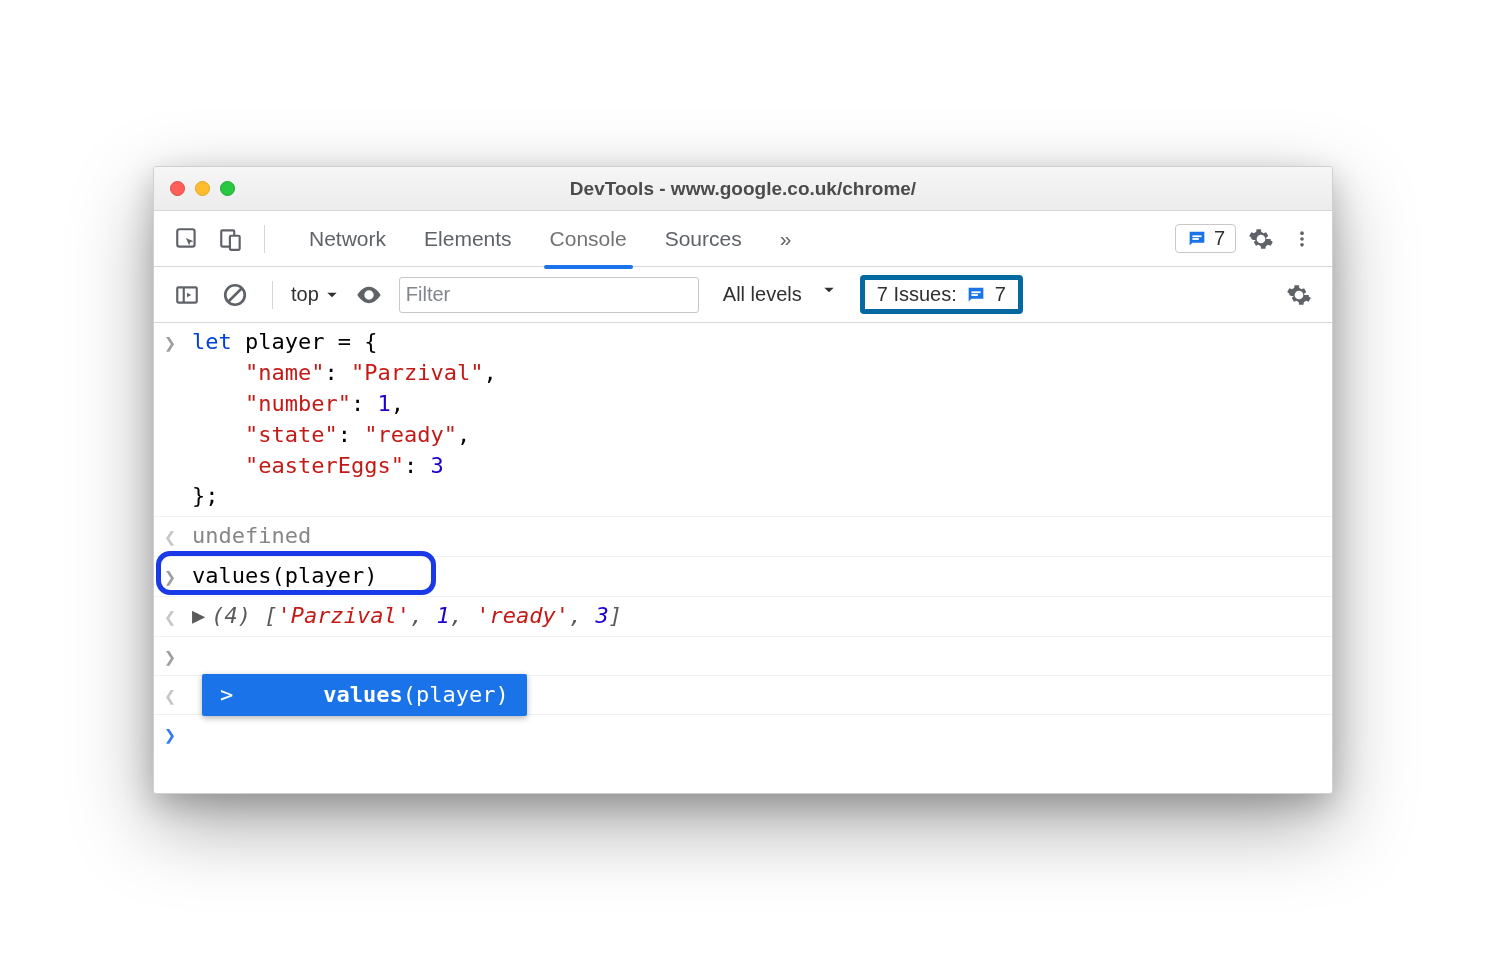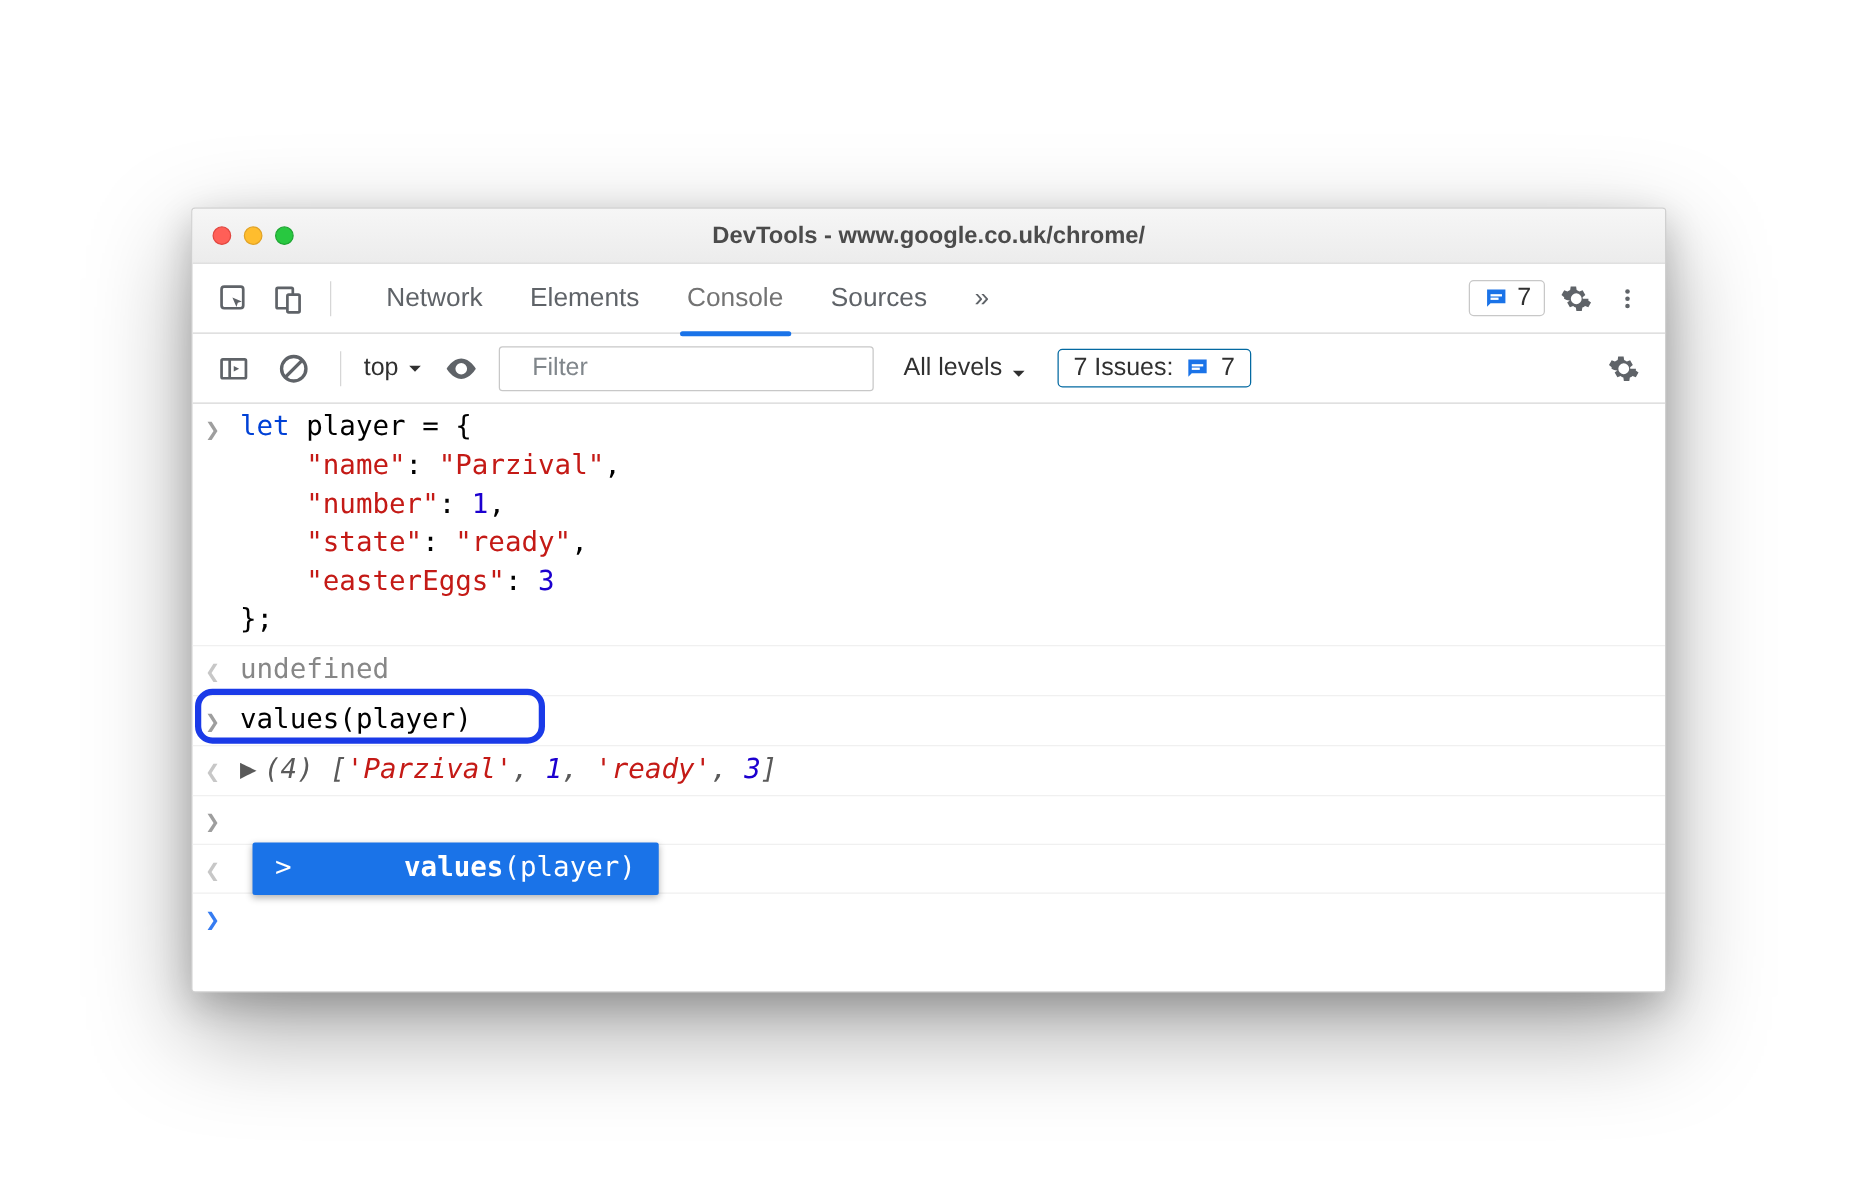--- a/index.html
+++ b/index.html
@@ -58,23 +58,23 @@
     height: 56px;
     display:flex;
     align-items:center;
     padding: 0 14px;
     gap:10px;
     border-bottom: 1px solid #d6d6d6;
     font-size:20px;
     color:#5f6368;
   }
   .ctx { display:flex; align-items:center; gap:6px; cursor:pointer; color:#303030;}
-  .filter { flex:0 0 300px; height:36px; border:1px solid #c8c8c8; border-radius:3px; padding:0 26px; font-size:20px; color:#5f6368; background:#fff; display:flex; align-items:center;}
-  .levels { display:flex; align-items:flex-end; gap:6px; cursor:pointer; color:#303030;}
-  .issues { display:flex; align-items:center; gap:8px; border:1px solid #0369a1; border-radius:4px; padding:3px 12px; cursor:pointer; color:#303030;}
+  .filter { flex:0 0 300px; height:36px; border:1px solid #c8c8c8; border-radius:3px; padding:0 6px; font-size:20px; color:#5f6368; background:#fff; display:flex; align-items:center;}
+  .levels { display:flex; align-items:flex-start; gap:20px; cursor:pointer; color:#303030;}
+  .issues { display:flex; align-items:center; gap:8px; border:5px solid #0369a1; border-radius:4px; padding:3px 12px; cursor:pointer; color:#303030;}
   .issues svg{color:#1a73e8;}
   .console-body { font-family: Menlo, Consolas, monospace; font-size:22px; line-height:1.4; padding-bottom:40px;}
   .row { display:flex; border-bottom:1px solid #f0f0f0; padding: 4px 14px 4px 10px; align-items:flex-start;}
   .row .gutter { flex:0 0 28px; color:#9e9e9e; font-size:20px; padding-top:2px;}
   .row .content { flex:1; white-space:pre; position:relative;}
   .kw{color:#0041d6;}
   .key{color:#c41a16;}
   .str{color:#c41a16;}
   .num{color:#1c00cf;}
   .undef{color:#878787;}

